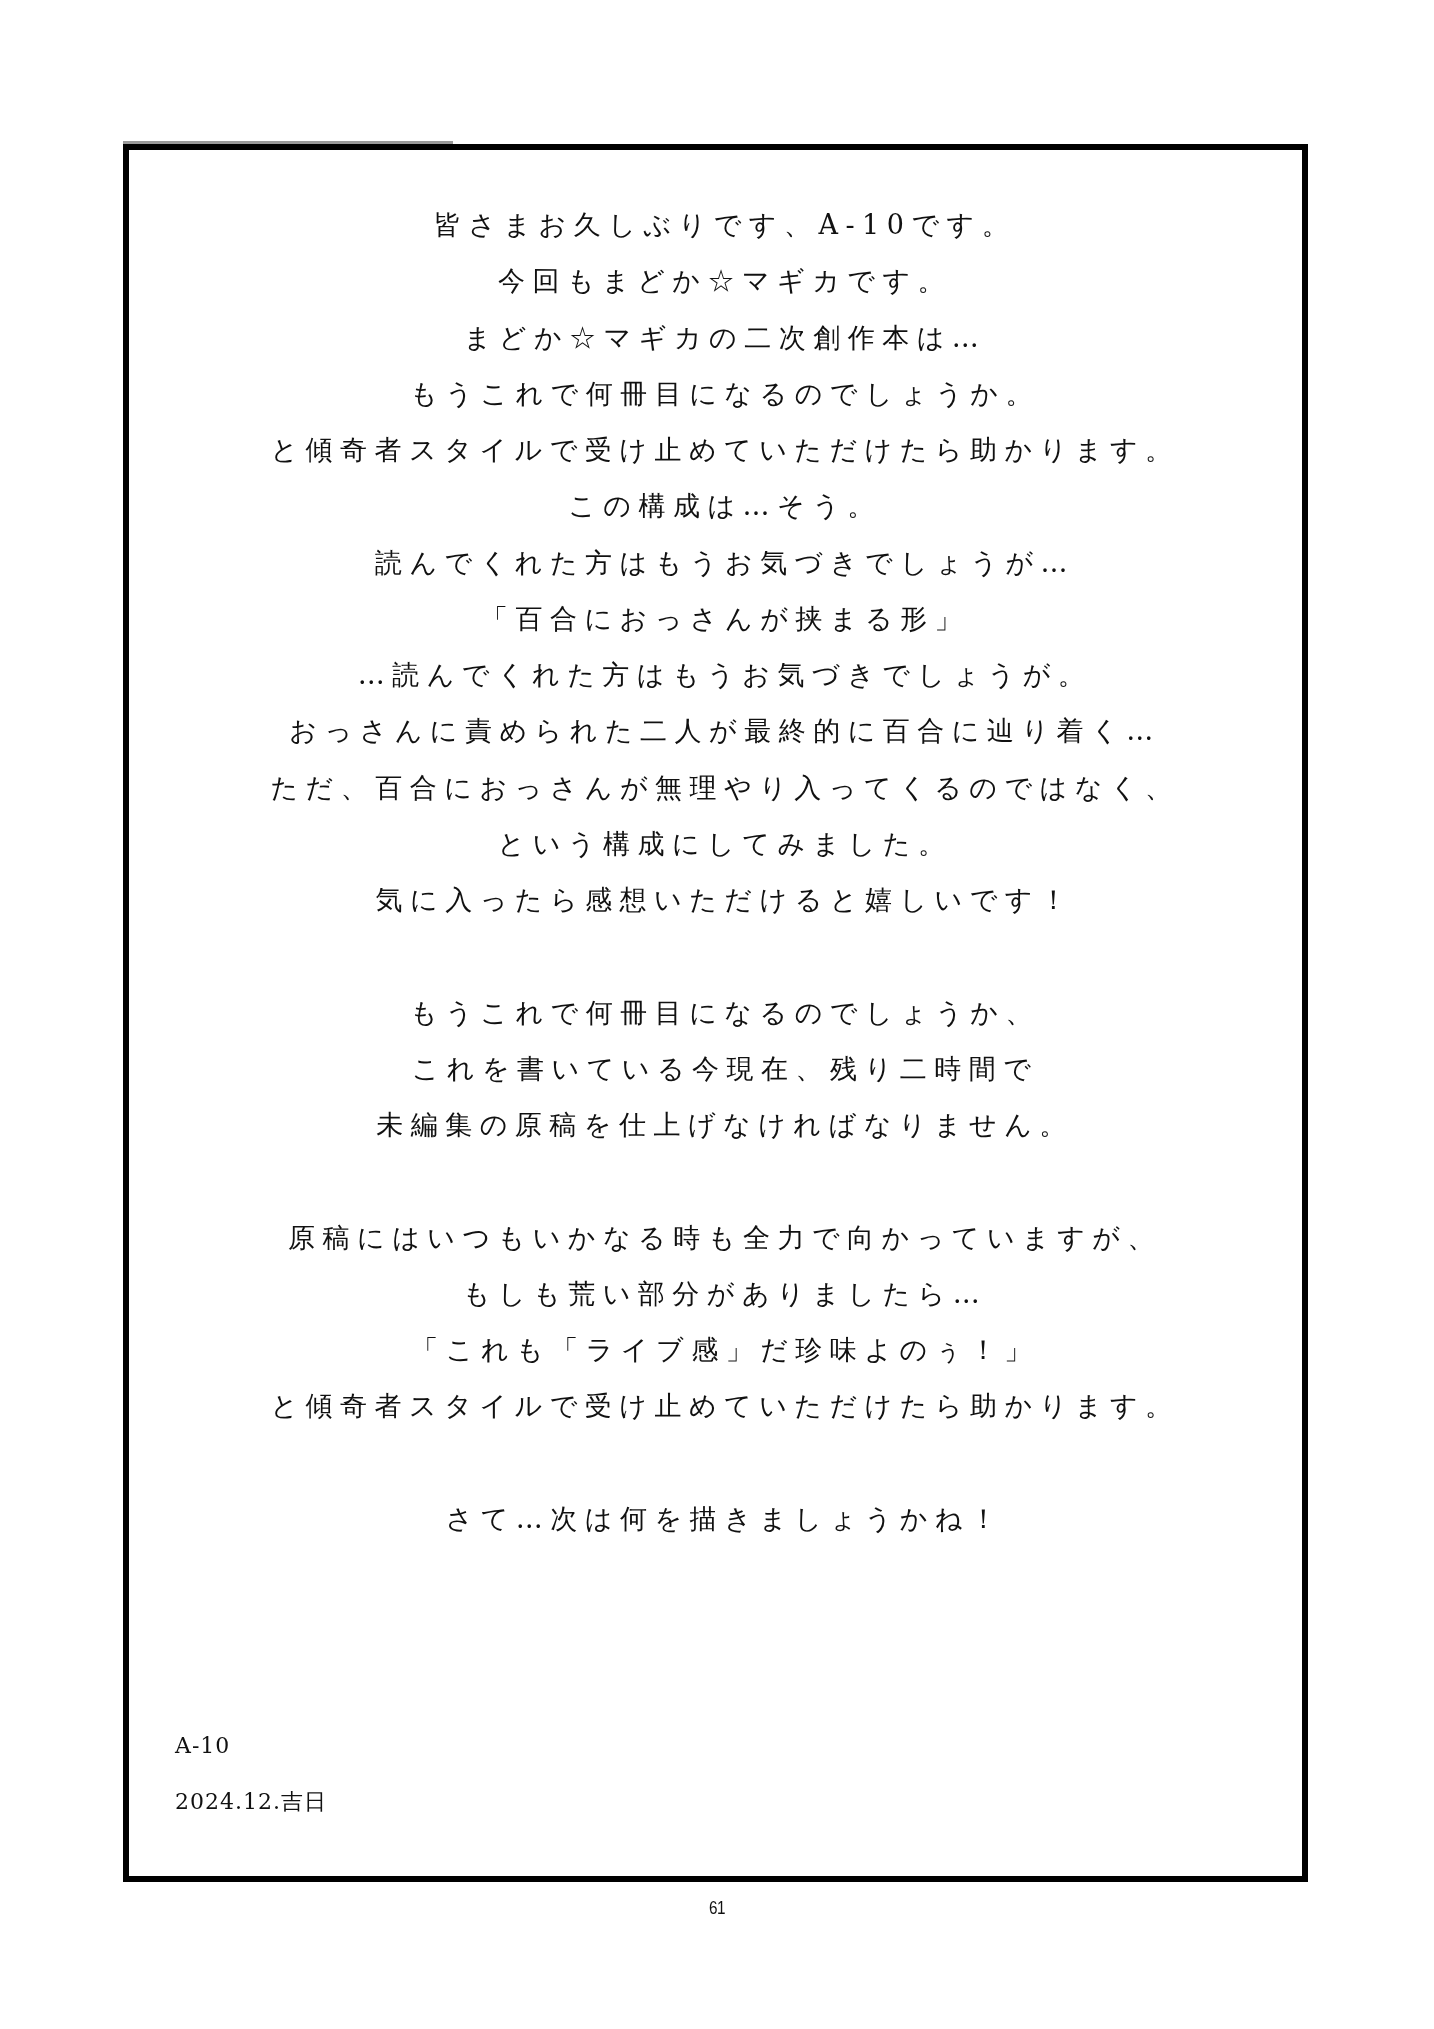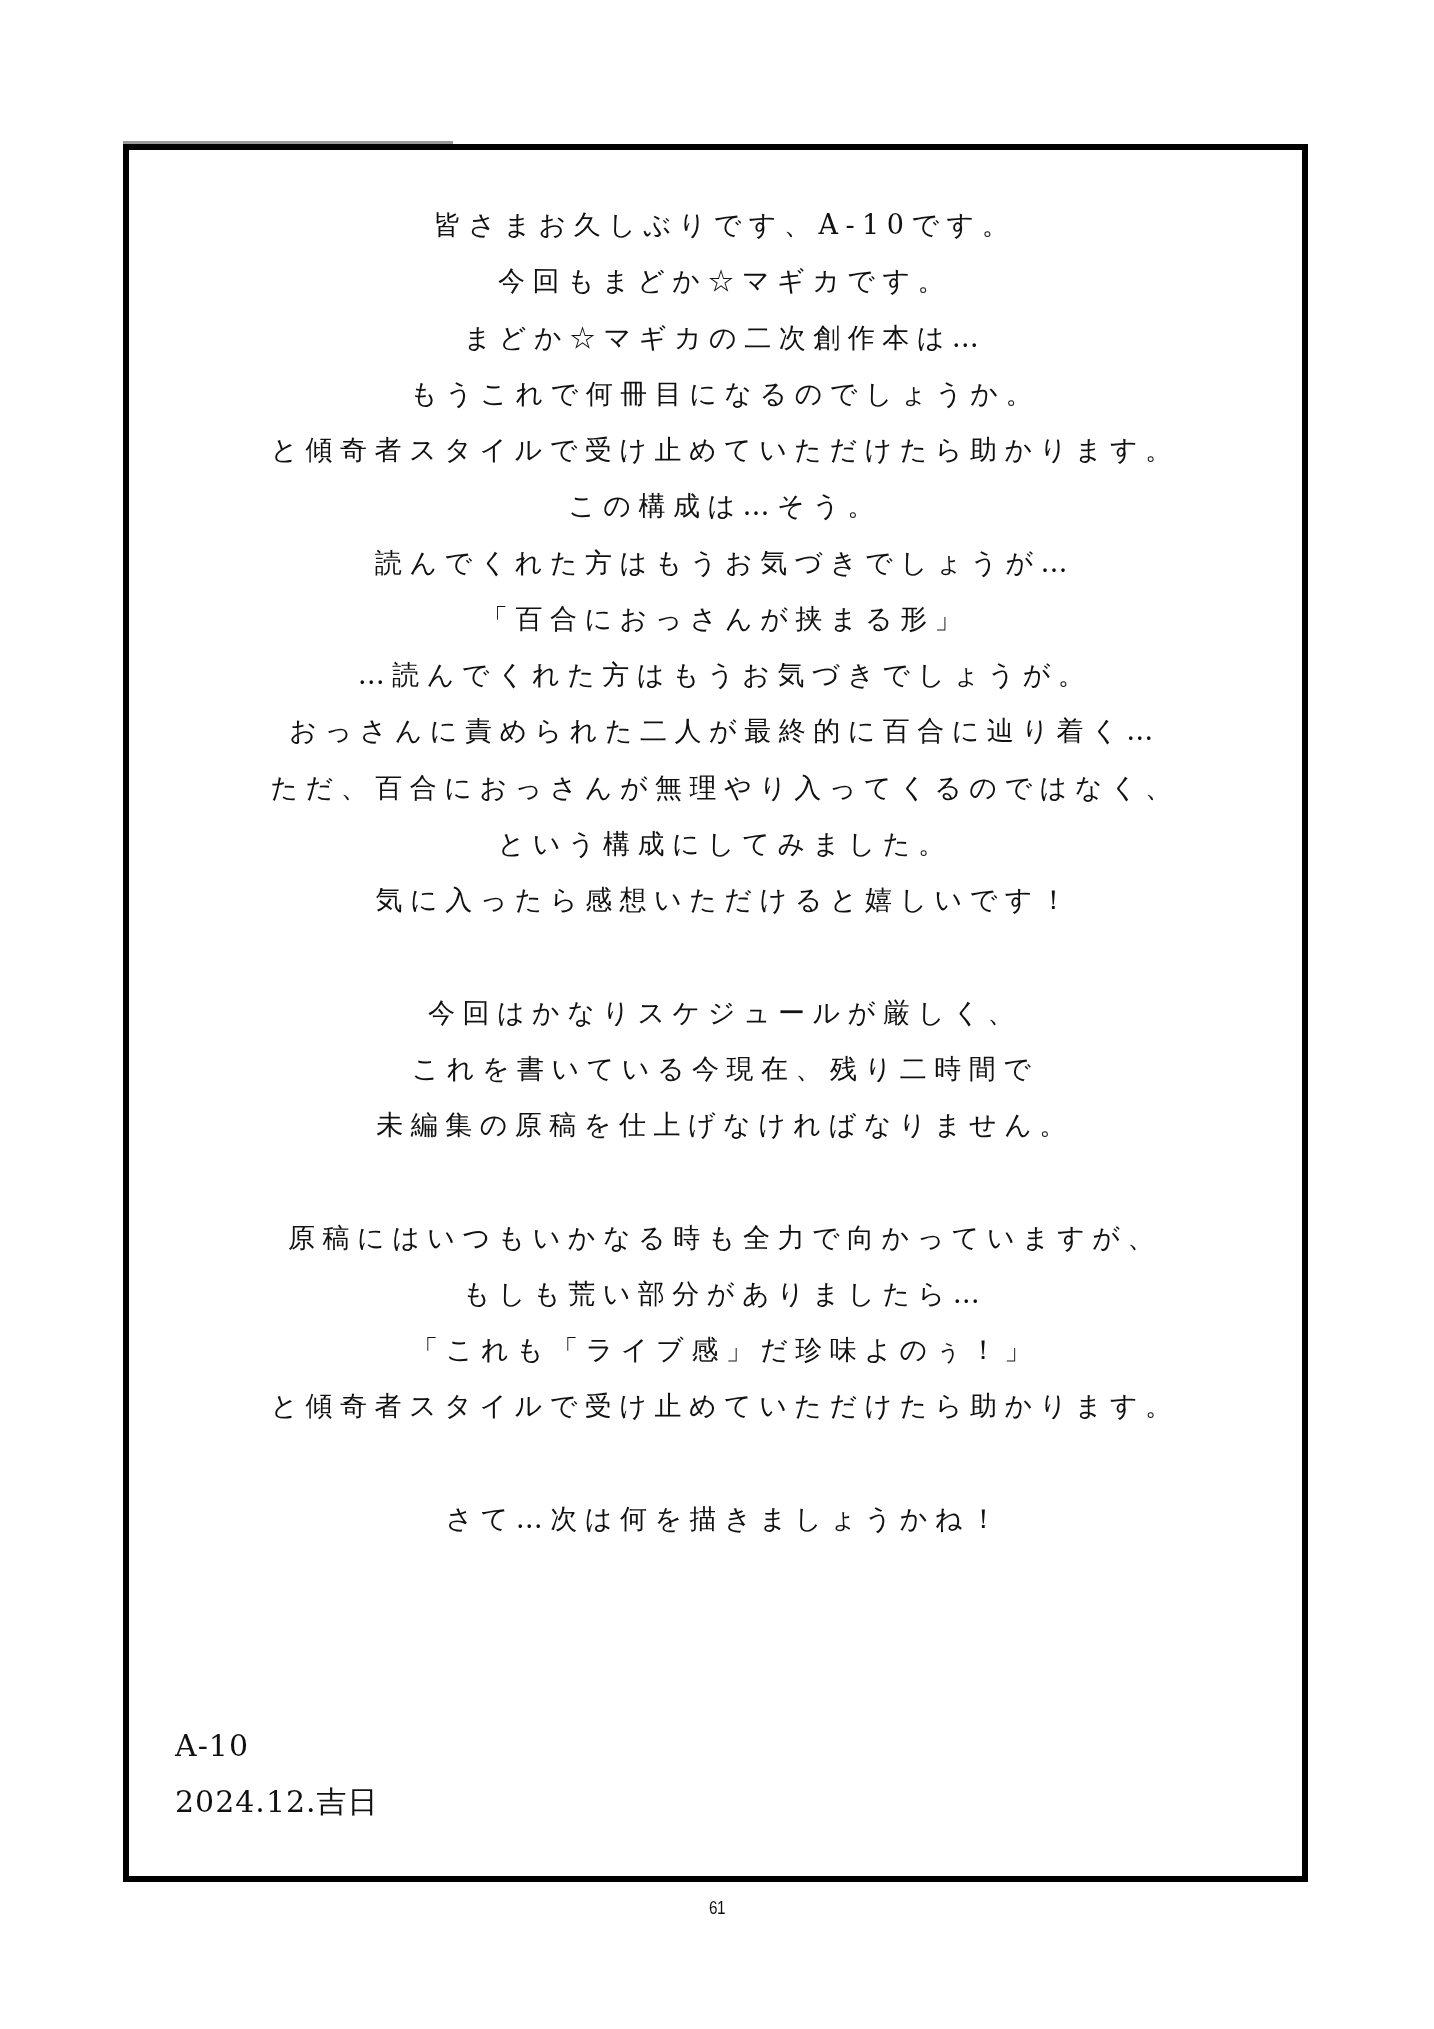--- a/index.html
+++ b/index.html
@@ -50,21 +50,21 @@
       height: 56.25px;
     }
     .signature {
       position: absolute;
       left: 175px;
       top: 1724px;
     }
     .sig-line {
       height: 56px;
       line-height: 44px;
-      font-size: 30px;
+      font-size: 22px;
       letter-spacing: 1px;
       white-space: nowrap;
     }
     .page-number {
       position: absolute;
       left: 0;
       width: 1434px;
       top: 1898px;
       text-align: center;
       font-family: "Liberation Sans", "DejaVu Sans", sans-serif;
@@ -88,21 +88,21 @@
   <div class="line">と傾奇者スタイルで受け止めていただけたら助かります。</div>
   <div class="line">この構成は…そう。</div>
   <div class="line">読んでくれた方はもうお気づきでしょうが…</div>
   <div class="line">「百合におっさんが挟まる形」</div>
   <div class="line">…読んでくれた方はもうお気づきでしょうが。</div>
   <div class="line">おっさんに責められた二人が最終的に百合に辿り着く…</div>
   <div class="line">ただ、百合におっさんが無理やり入ってくるのではなく、</div>
   <div class="line">という構成にしてみました。</div>
   <div class="line">気に入ったら感想いただけると嬉しいです！</div>
   <div class="line blank"></div>
-  <div class="line">今回はかなりスケジュールが厳しく、</div>
+  <div class="line">もうこれで何冊目になるのでしょうか、</div>
   <div class="line">これを書いている今現在、残り二時間で</div>
   <div class="line">未編集の原稿を仕上げなければなりません。</div>
   <div class="line blank"></div>
   <div class="line">原稿にはいつもいかなる時も全力で向かっていますが、</div>
   <div class="line">もしも荒い部分がありましたら…</div>
   <div class="line">「これも「ライブ感」だ珍味よのぅ！」</div>
   <div class="line">と傾奇者スタイルで受け止めていただけたら助かります。</div>
   <div class="line blank"></div>
   <div class="line">さて…次は何を描きましょうかね！</div>
 </div>

